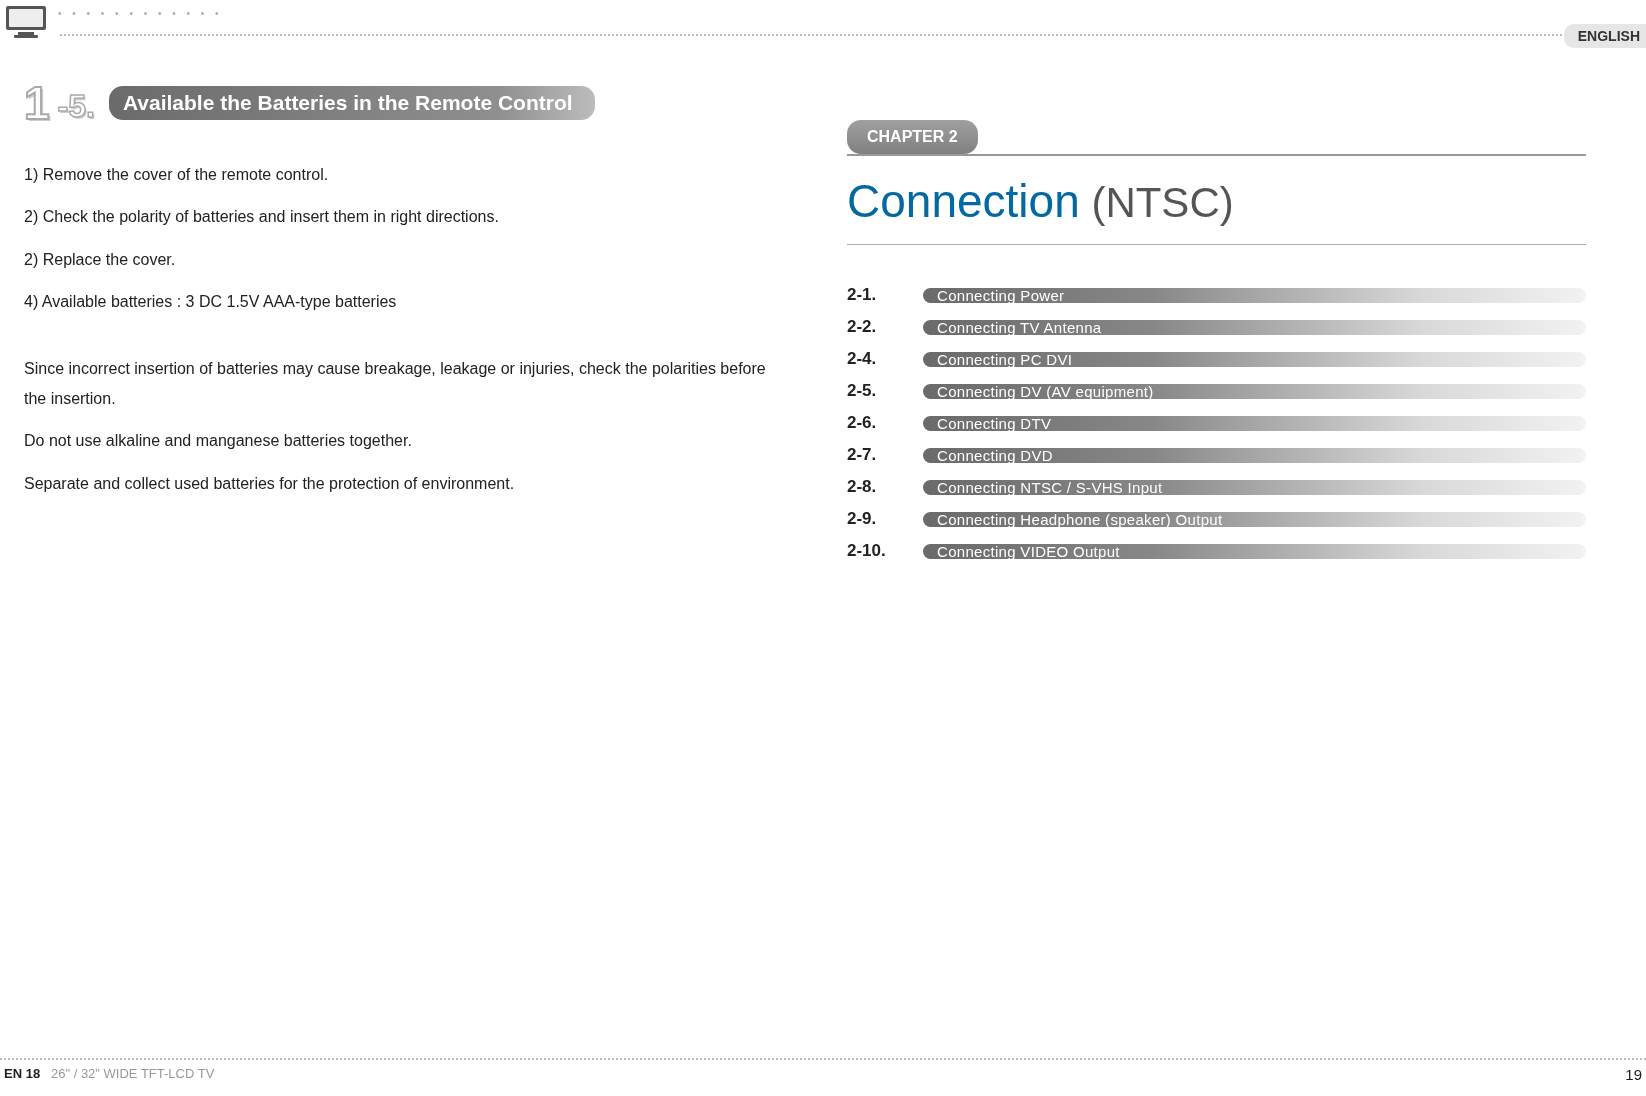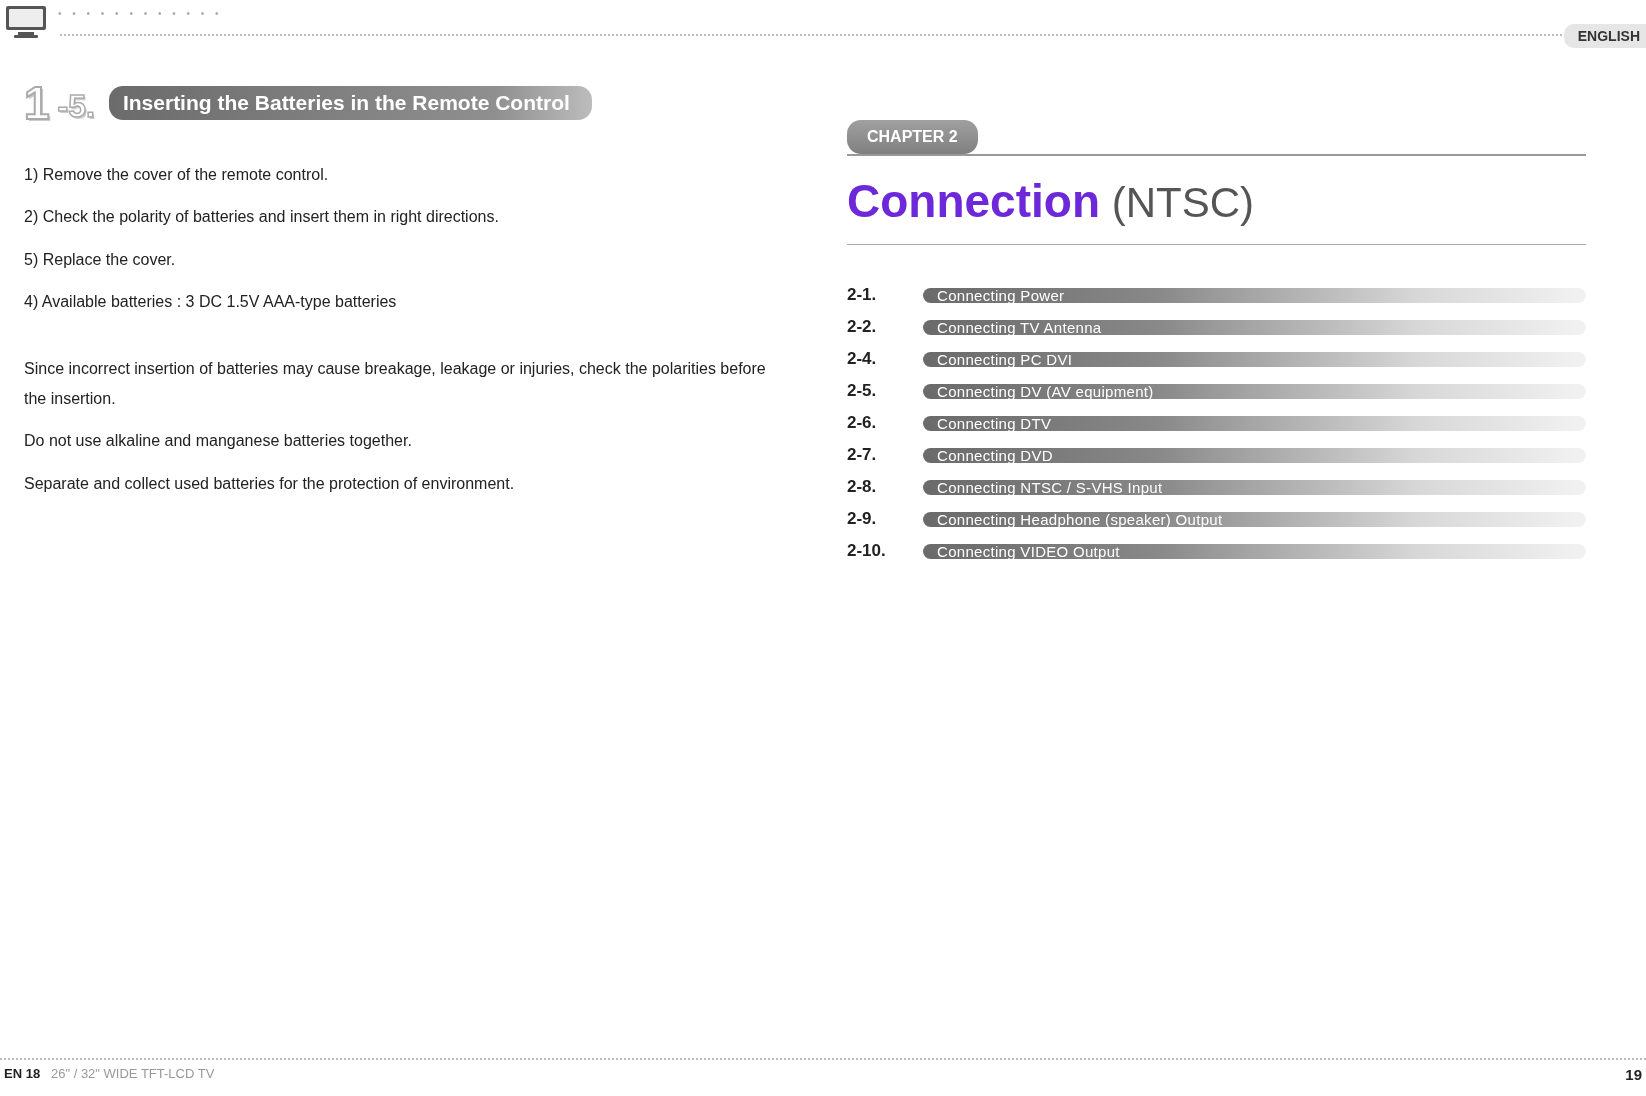--- a/index.html
+++ b/index.html
@@ -126,22 +126,22 @@
     border-top: 2px solid #999;
     margin: 0 0 18px 0;
   }
   .chapter-title {
     font-size: 42px;
     color: #555;
     font-weight: 300;
     margin: 14px 0 16px 0;
   }
   .chapter-title strong {
-    font-weight: 700;
-    color: #6d28d9;
+    font-weight: 400;
+    color: #0369a1;
     font-size: 46px;
   }
   .chapter-line2 {
     border-top: 1px solid #aaa;
     margin: 0 0 40px 0;
   }
   .toc-list { }
   .toc-row {
     display: flex;
     align-items: center;
@@ -184,21 +184,21 @@
     left: 4px;
     font-size: 13px;
     color: #999;
   }
   .footer-left strong { color:#222; font-weight:900; }
   .footer-right {
     position: absolute;
     top: 6px;
     right: 4px;
     font-size: 15px;
-    font-weight: 700;
+    font-weight: 400;
     color: #222;
   }
 </style>
 </head>
 <body>
 
 <div class="page">
 
   <div class="header-tv">
     <svg viewBox="0 0 50 36">
@@ -211,26 +211,26 @@
   <div class="header-dot-row">• • • • • • • • • • • •</div>
   <div class="top-dotted-line"></div>
   <div class="lang-tab">ENGLISH</div>
 
   <div class="content">
 
     <div class="left-col">
       <div class="section-head">
         <span class="section-num-big">1</span>
         <span class="section-num-small dash-num">-5.</span>
-        <span class="section-title-pill">Inserting the Batteries in the Remote Control</span>
+        <span class="section-title-pill">Available the Batteries in the Remote Control</span>
       </div>
       <div class="left-body">
         <p>1) Remove the cover of the remote control.</p>
         <p>2) Check the polarity of batteries and insert them in right directions.</p>
-        <p>5) Replace the cover.</p>
+        <p>2) Replace the cover.</p>
         <p>4) Available batteries : 3 DC 1.5V AAA-type batteries</p>
         <div class="gap"></div>
         <p>Since incorrect insertion of batteries may cause breakage, leakage or injuries, check the polarities before the insertion.</p>
         <p>Do not use alkaline and manganese batteries together.</p>
         <p>Separate and collect used batteries for the protection of environment.</p>
       </div>
     </div>
 
     <div class="right-col">
       <div class="chapter-pill">CHAPTER 2</div>

